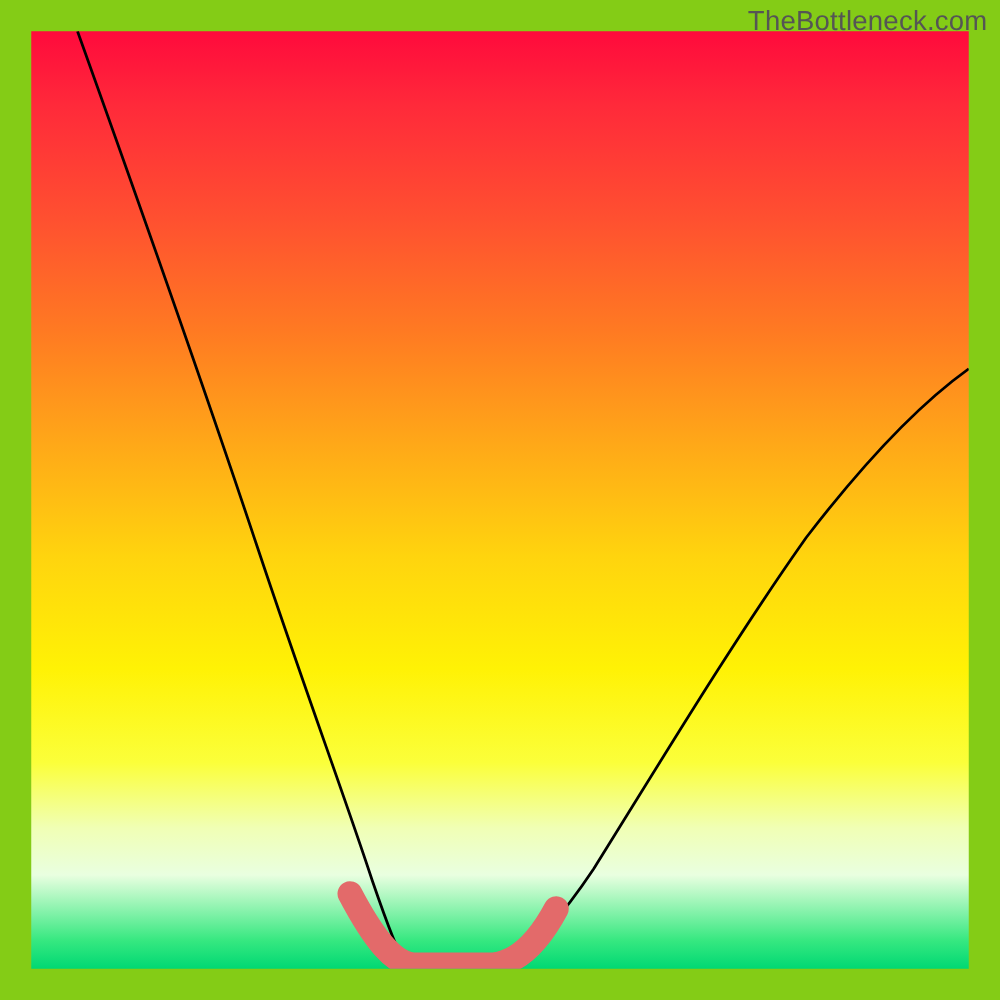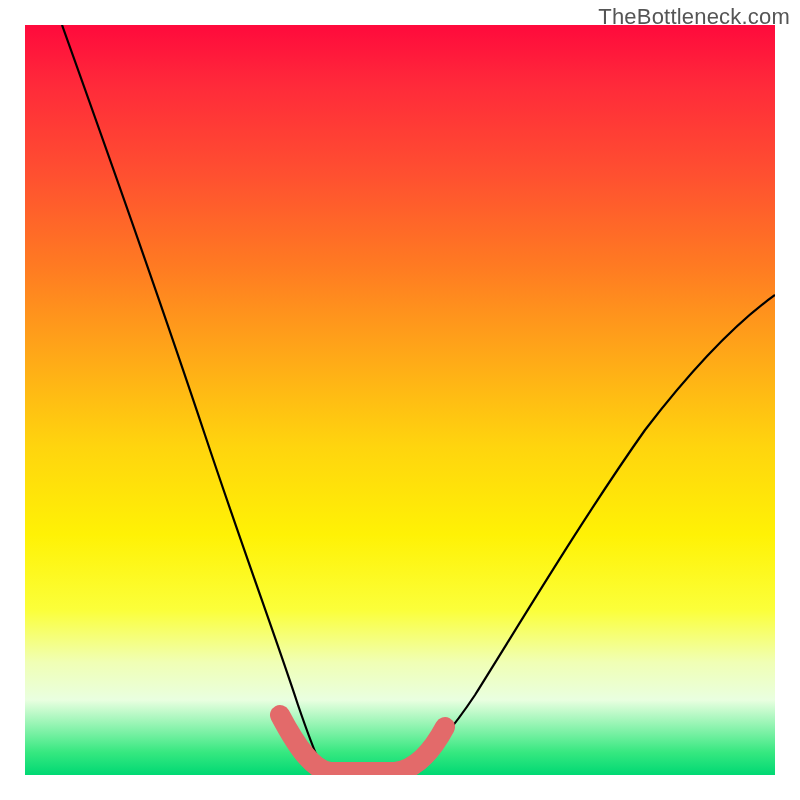--- a/index.html
+++ b/index.html
@@ -10,21 +10,21 @@
     position: relative;
     overflow: hidden;
     font-family: Arial, sans-serif;
   }
   .frame {
     position: absolute;
     top: 0;
     left: 0;
     width: 800px;
     height: 800px;
-    background: #ffffff;
+    background: #84cc16;
   }
   .plot-area {
     position: absolute;
     top: 25px;
     left: 25px;
     width: 750px;
     height: 750px;
     background: linear-gradient(to bottom,
       #ff0a3c 0%,
       #ff2a3a 8%,

